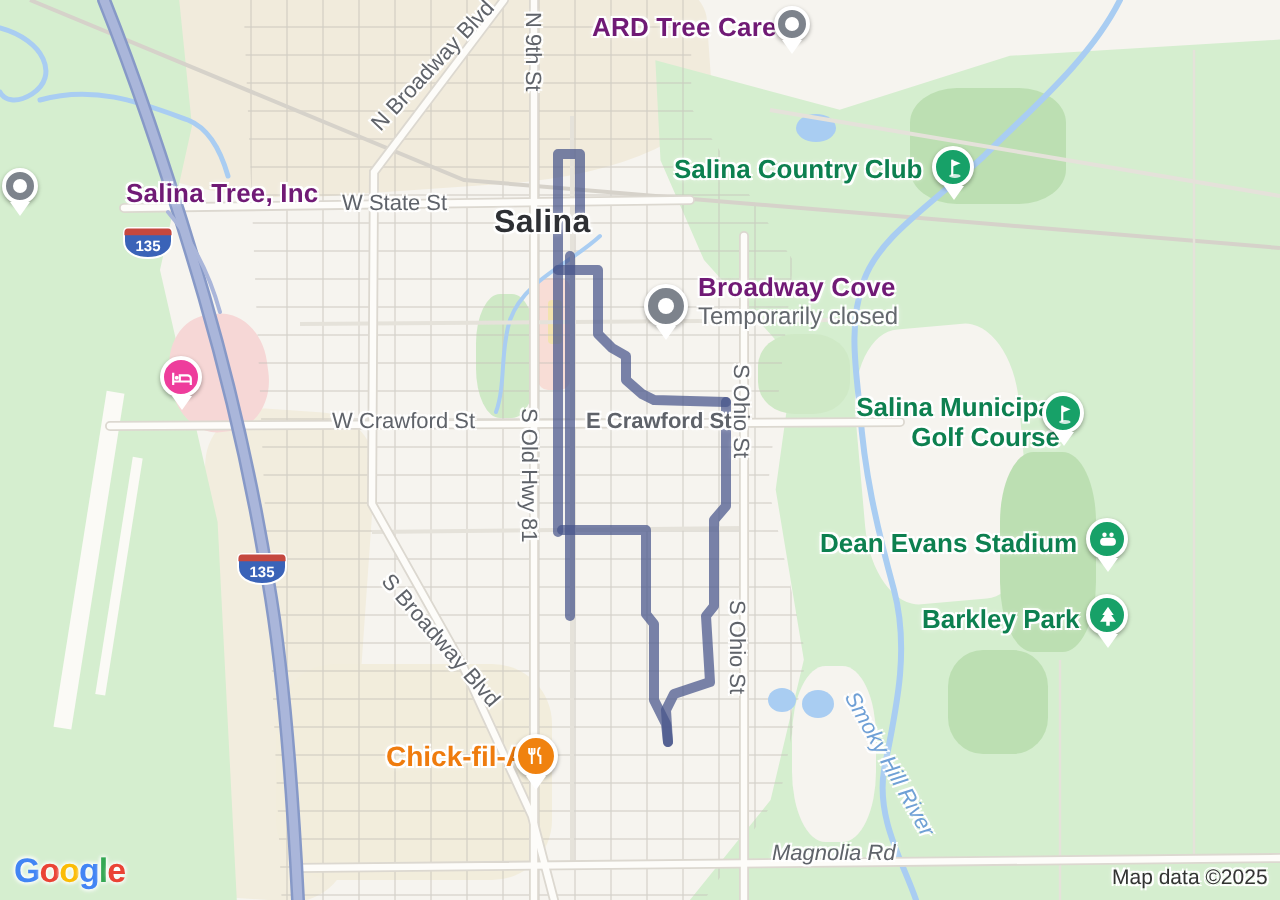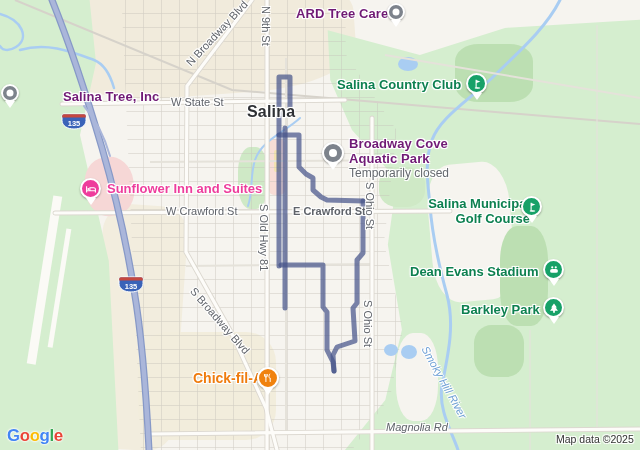--- a/index.html
+++ b/index.html
@@ -142,24 +142,22 @@
   <div class="lbl street halo" style="left:386px;top:421px;font-style:italic;">Magnolia Rd</div>
   <div class="lbl river-lbl halo" style="left:430px;top:344px;transform:rotate(61deg);transform-origin:0 0;">Smoky Hill River</div>
 
   <div class="lbl city halo" style="left:247px;top:103px;">Salina</div>
 
   <div class="lbl poi-gray halo" style="left:27px;top:89px;padding-left:36px;">Salina Tree, Inc</div>
   <div class="lbl poi-gray halo" style="left:296px;top:6px;">ARD Tree Care</div>
   <div class="lbl poi-green halo" style="left:337px;top:77px;">Salina Country Club</div>
   <div class="lbl" style="left:349px;top:136px;">
     <div class="poi-gray halo">Broadway Cove</div>
-    <div class="poi-gray halo">Aquatic Park</div>
     <div class="poi-status halo">Temporarily closed</div>
   </div>
-  <div class="lbl poi-pink halo" style="left:107px;top:181px;">Sunflower Inn and Suites</div>
   <div class="lbl" style="left:408px;top:196px;width:122px;text-align:right;">
     <div class="poi-green halo">Salina Municipal</div>
     <div class="poi-green halo">Golf Course</div>
   </div>
   <div class="lbl poi-green halo" style="left:410px;top:264px;">Dean Evans Stadium</div>
   <div class="lbl poi-green halo" style="left:461px;top:302px;">Barkley Park</div>
   <div class="lbl poi-orange halo" style="left:193px;top:370px;">Chick-fil-A</div>
 
   <div class="pin donut" style="left:1px;top:84px;">
     <span class="c" style="width:18px;height:18px;">

